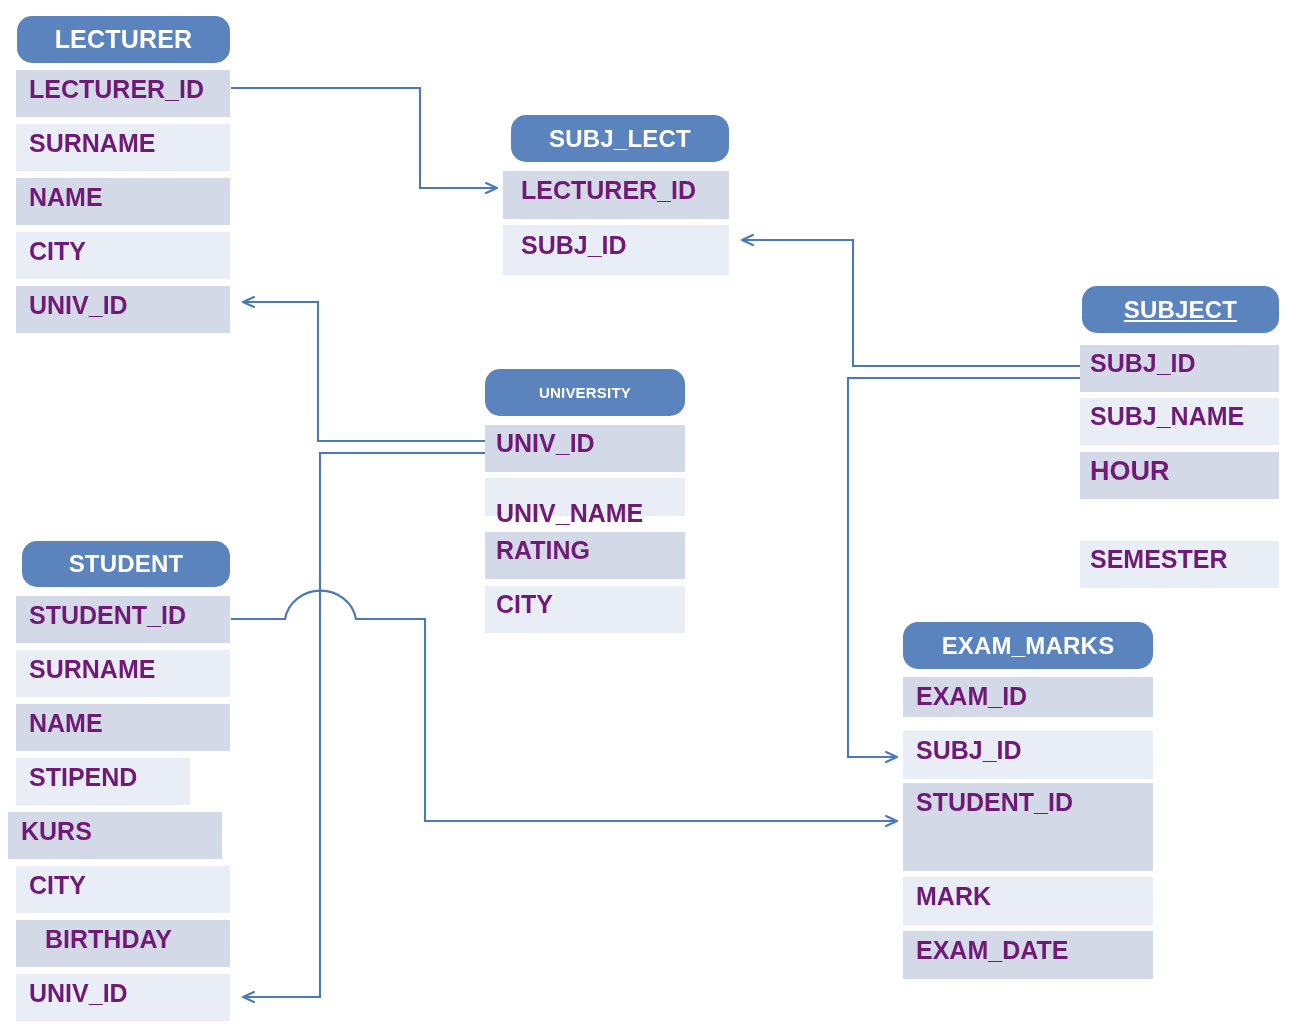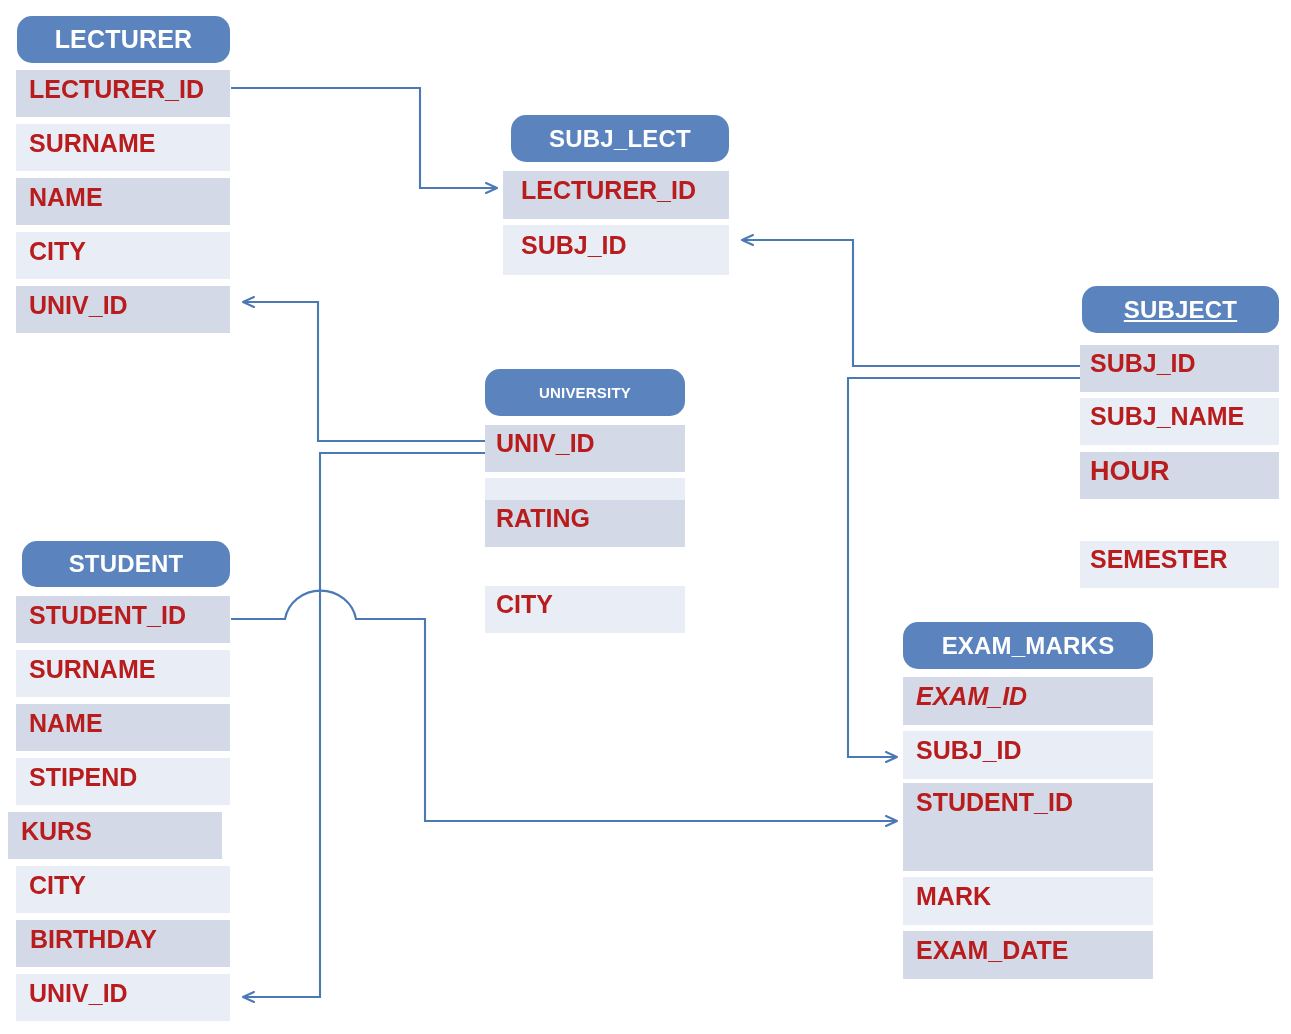--- a/index.html
+++ b/index.html
@@ -18,21 +18,21 @@
     font-weight:bold;
     display:flex;align-items:center;justify-content:center;
     letter-spacing:.2px;
     box-sizing:border-box;
     border-radius:15px;
   }
   .ent-row{
     position:absolute;
     box-sizing:border-box;
     display:flex;align-items:flex-start;
-    color:#b91c1c;
+    color:#701a75;
     font-weight:bold;
     background:#D3D9E6;
   }
   .ent-row.alt{background:#E9EDF5;}
   .ent-row > span{display:block;}
 </style>
 </head>
 <body>
 
 <div id="canvas">
@@ -109,59 +109,59 @@
   </div>
 
   <div class="entity">
     <div class="ent-header" style="left:485px;top:369px;width:200px;height:47px;font-size:15px;">UNIVERSITY</div>
     <div class="ent-row" style="left:485px;top:425px;width:200px;height:47px;padding:4px 0 0 11px;font-size:25px;">
       <span>UNIV_ID</span>
     </div>
     <div class="ent-row alt" style="left:485px;top:478px;width:200px;height:38px;padding:21px 0 0 11px;font-size:25px;">
       <span>UNIV_NAME</span>
     </div>
-    <div class="ent-row" style="left:485px;top:500px;width:200px;height:47px;padding:4px 0 14px 11px;font-size:25px;">
+    <div class="ent-row" style="left:485px;top:532px;width:200px;height:47px;padding:4px 0 14px 11px;font-size:25px;">
       <span>RATING</span>
     </div>
     <div class="ent-row alt" style="left:485px;top:586px;width:200px;height:47px;padding:4px 0 0 11px;font-size:25px;">
       <span>CITY</span>
     </div>
   </div>
 
   <div class="entity">
     <div class="ent-header" style="left:22px;top:541px;width:208px;height:46px;font-size:24px;">STUDENT</div>
     <div class="ent-row" style="left:16px;top:596px;width:214px;height:47px;padding:5px 0 0 13px;font-size:25px;">
       <span>STUDENT_ID</span>
     </div>
     <div class="ent-row alt" style="left:16px;top:650px;width:214px;height:47px;padding:5px 0 0 13px;font-size:25px;">
       <span>SURNAME</span>
     </div>
     <div class="ent-row" style="left:16px;top:704px;width:214px;height:47px;padding:5px 0 0 13px;font-size:25px;">
       <span>NAME</span>
     </div>
-    <div class="ent-row alt" style="left:16px;top:758px;width:214px;height:47px;padding:5px 0 0 13px;font-size:25px;">
+    <div class="ent-row alt" style="left:16px;top:758px;width:174px;height:47px;padding:5px 0 0 13px;font-size:25px;">
       <span>STIPEND</span>
     </div>
     <div class="ent-row" style="left:8px;top:812px;width:214px;height:47px;padding:5px 0 0 13px;font-size:25px;">
       <span>KURS</span>
     </div>
     <div class="ent-row alt" style="left:16px;top:866px;width:214px;height:47px;padding:5px 0 0 13px;font-size:25px;">
       <span>CITY</span>
     </div>
-    <div class="ent-row" style="left:16px;top:920px;width:214px;height:47px;padding:5px 0 0 14px;font-size:25px;">
+    <div class="ent-row" style="left:16px;top:920px;width:214px;height:47px;padding:5px 0 0 29px;font-size:25px;">
       <span>BIRTHDAY</span>
     </div>
     <div class="ent-row alt" style="left:16px;top:974px;width:214px;height:47px;padding:5px 0 0 13px;font-size:25px;">
       <span>UNIV_ID</span>
     </div>
   </div>
 
   <div class="entity">
     <div class="ent-header" style="left:903px;top:622px;width:250px;height:47px;font-size:24px;">EXAM_MARKS</div>
-    <div class="ent-row" style="left:903px;top:677px;width:250px;height:48px;padding:5px 0 0 13px;font-size:25px;font-style:italic;">
+    <div class="ent-row" style="left:903px;top:677px;width:250px;height:40px;padding:5px 0 0 13px;font-size:25px;">
       <span>EXAM_ID</span>
     </div>
     <div class="ent-row alt" style="left:903px;top:731px;width:250px;height:48px;padding:5px 0 0 13px;font-size:25px;">
       <span>SUBJ_ID</span>
     </div>
     <div class="ent-row" style="left:903px;top:783px;width:250px;height:88px;padding:5px 0 0 13px;font-size:25px;">
       <span>STUDENT_ID</span>
     </div>
     <div class="ent-row alt" style="left:903px;top:877px;width:250px;height:48px;padding:5px 0 0 13px;font-size:25px;">
       <span>MARK</span>

